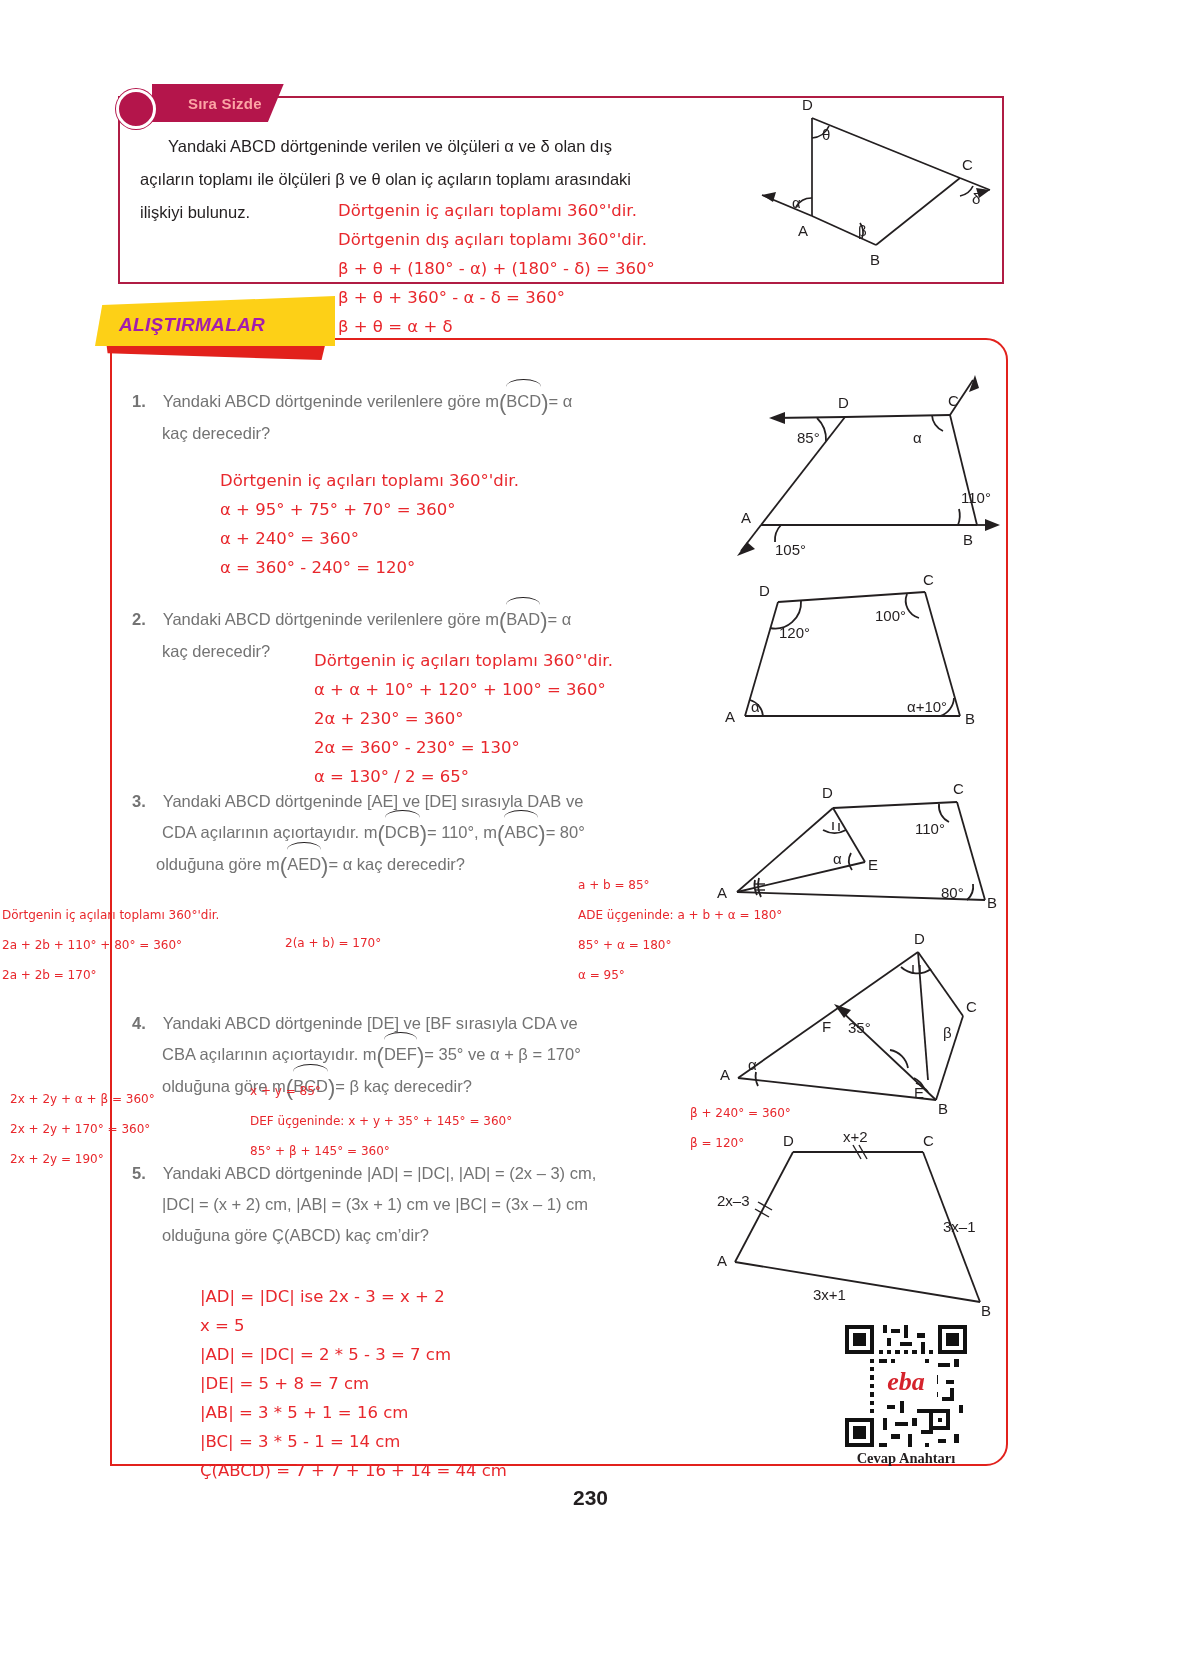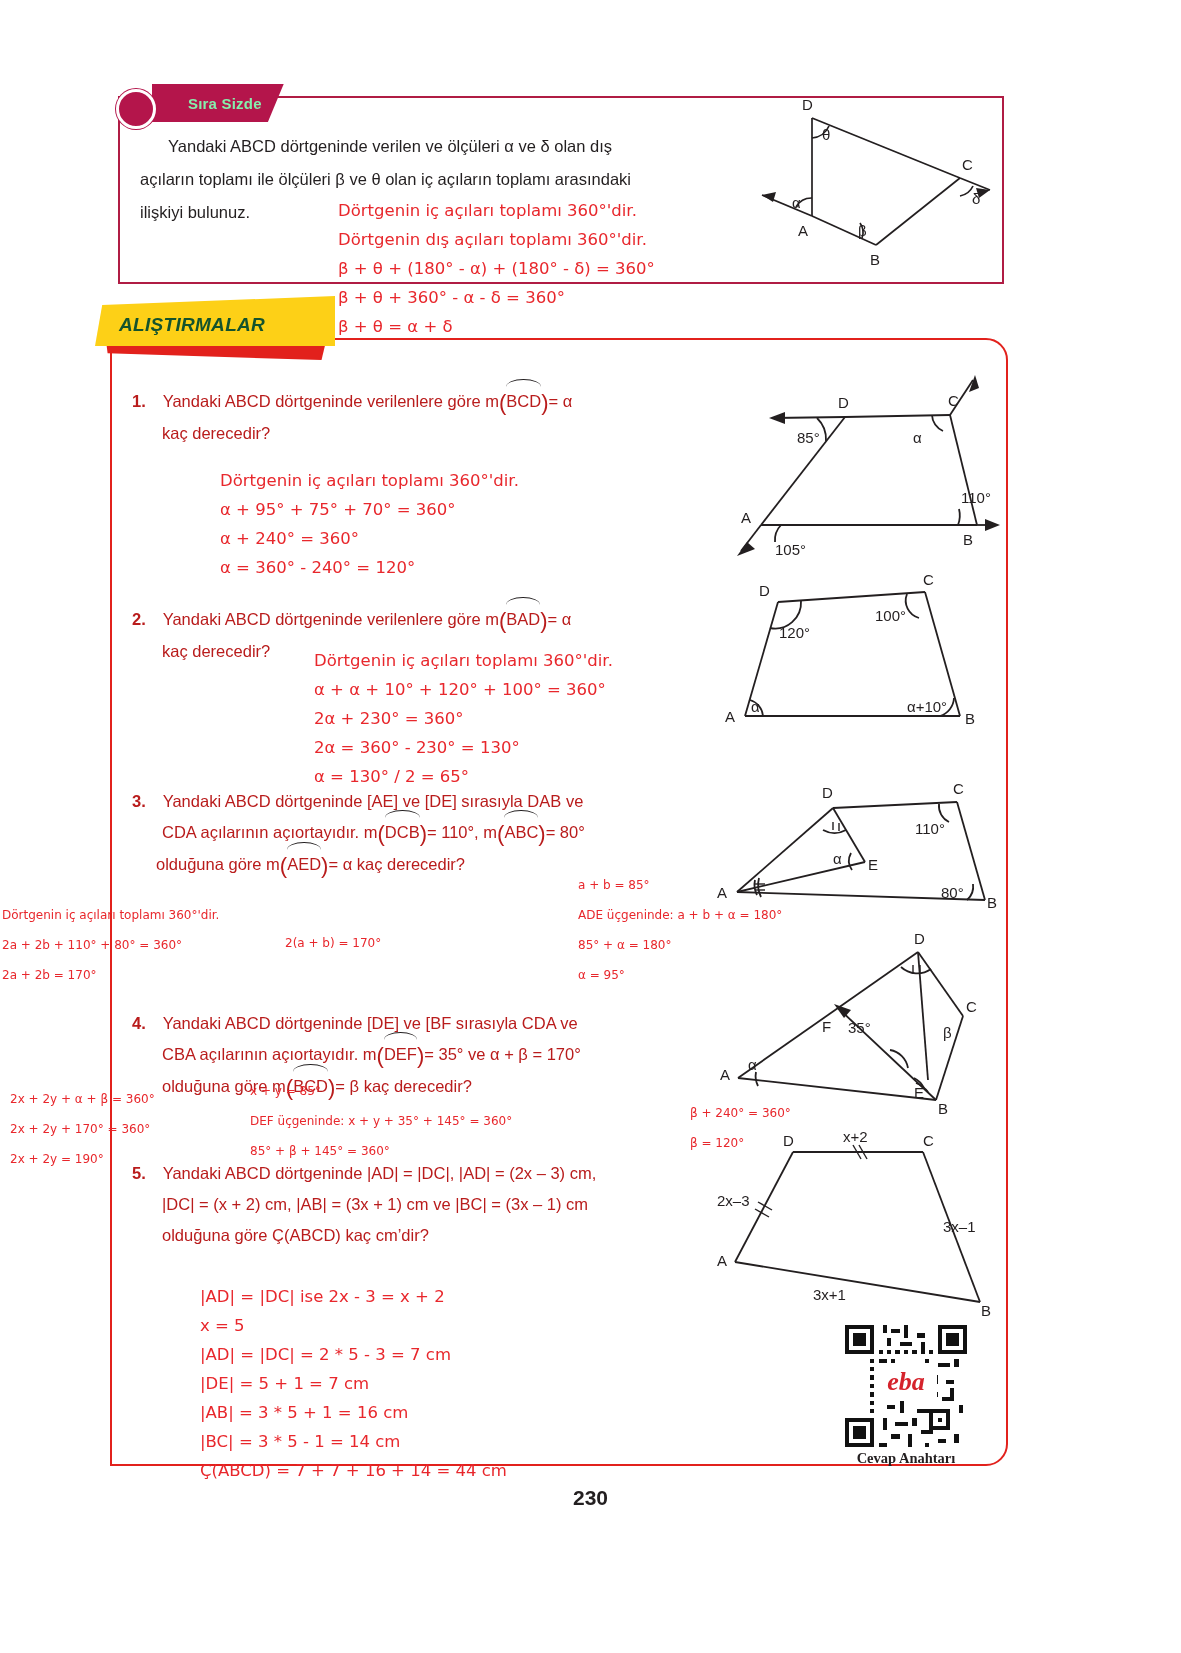--- a/index.html
+++ b/index.html
@@ -19,21 +19,21 @@
   
   .sira-box{
     left:118px;top:96px;width:886px;height:188px;
     border:2px solid #b01c44;
     box-sizing:border-box;
     background:#fff;
   }
   .sira-tab{
     left:152px;top:84px;height:38px;
     background:#b4154b;
-    color:#86efac;
+    color:#fca5a5;
     font-weight:bold;
     font-size:15px;
     letter-spacing:.2px;
     padding:0 22px 0 36px;
     display:flex;align-items:center;
     clip-path:polygon(0 0,100% 0,88% 100%,0 100%);
     z-index:3;
   }
   .sira-circle{
     left:116px;top:89px;width:34px;height:34px;border-radius:50%;
@@ -54,36 +54,36 @@
     background:#e2211c;
     clip-path:polygon(0 10%,100% 0,95% 100%,2% 86%);
   }
   .alist-yellow{
     position:absolute;left:0px;top:4px;width:240px;height:50px;
     background:#fdd017;
     clip-path:polygon(3% 18%,100% 0,100% 100%,0 100%);
   }
   .alist-label{
     position:absolute;left:24px;top:22px;
-    font-size:19px;font-weight:bold;font-style:italic;color:#14532d;
+    font-size:19px;font-weight:bold;font-style:italic;color:#a21caf;
     letter-spacing:.3px;
   }
 
   
   .ex-box{
     left:110px;top:338px;width:898px;height:1128px;
     border:2px solid #e2211c;
     border-radius:0 22px 22px 0;
     box-sizing:border-box;
     background:transparent;
   }
 
   
   .qnum{font-weight:bold;font-size:16.5px;}
-  .qtext{font-size:16.5px;line-height:31px;color:#b91c1c;}
+  .qtext{font-size:16.5px;line-height:31px;color:#737373;}
   .redtext{
     color:#e8272c;font-size:16.5px;line-height:29px;
     font-family:"DejaVu Sans", sans-serif;
   }
   .redtext2{
     color:#e8272c;font-size:12px;line-height:30px;
     font-family:"DejaVu Sans", sans-serif;
   }
   .mspan{display:inline-block;position:relative;}
   .arcbar{
@@ -420,21 +420,21 @@
     </div>
     <div class="qtext" style="margin-left:30px;">
       <span>olduğuna göre Ç(ABCD) kaç cm’dir?</span>
     </div>
   </div>
 
   <div class="abs redtext" style="left:200px;top:1282px;width:450px;">
     <div>|AD| = |DC| ise 2x - 3 = x + 2</div>
     <div>x = 5</div>
     <div>|AD| = |DC| = 2 * 5 - 3 = 7 cm</div>
-    <div>|DE| = 5 + 1 = 7 cm</div>
+    <div>|DE| = 5 + 8 = 7 cm</div>
     <div>|AB| = 3 * 5 + 1 = 16 cm</div>
     <div>|BC| = 3 * 5 - 1 = 14 cm</div>
     <div>Ç(ABCD) = 7 + 7 + 16 + 14 = 44 cm</div>
   </div>
 
   <div class="abs" style="left:715px;top:1130px;">
     <svg class="diag" width="285" height="190" viewBox="0 0 285 190">
       <g stroke="#231f20" stroke-width="1.8" fill="none">
         <line x1="78" y1="22" x2="208" y2="22"></line>
         <line x1="208" y1="22" x2="265" y2="172"></line>

